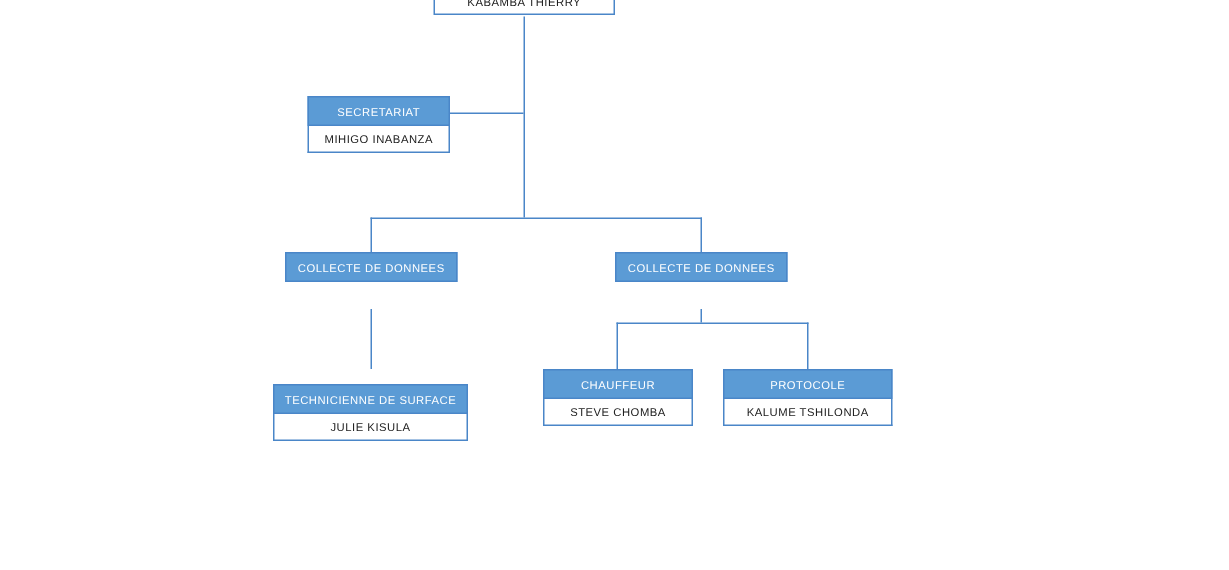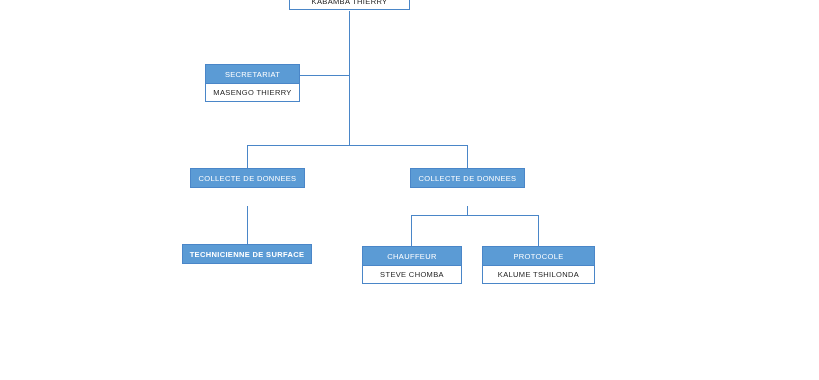--- a/index.html
+++ b/index.html
@@ -86,33 +86,34 @@
   <div class="conn conn-h" style="left:411px; top:215px; width:128px;"></div>
   <div class="conn conn-v" style="left:411px; top:215px; height:31px;"></div>
   <div class="conn conn-v" style="left:538px; top:215px; height:31px;"></div>
 
   <div class="node node-root" style="left:289px; top:-8px; width:121px;">
     <div class="node-name">KABAMBA THIERRY</div>
   </div>
 
   <div class="node" style="left:205px; top:64px; width:95px;">
     <div class="node-title">SECRETARIAT</div>
-    <div class="node-name">MASENGO THIERRY</div>
+    <div class="node-name">MIHIGO INABANZA</div>
   </div>
 
   <div class="node" style="left:190px; top:168px; width:115px;">
     <div class="node-title">COLLECTE DE DONNEES</div>
   </div>
 
   <div class="node" style="left:410px; top:168px; width:115px;">
     <div class="node-title">COLLECTE DE DONNEES</div>
   </div>
 
-  <div class="node" style="left:182px; top:244px; width:130px;font-weight:bold;">
+  <div class="node" style="left:182px; top:256px; width:130px;">
     <div class="node-title">TECHNICIENNE DE SURFACE</div>
+    <div class="node-name">JULIE KISULA</div>
   </div>
 
   <div class="node" style="left:362px; top:246px; width:100px;">
     <div class="node-title">CHAUFFEUR</div>
     <div class="node-name">STEVE  CHOMBA</div>
   </div>
 
   <div class="node" style="left:482px; top:246px; width:113px;">
     <div class="node-title">PROTOCOLE</div>
     <div class="node-name">KALUME TSHILONDA</div>

